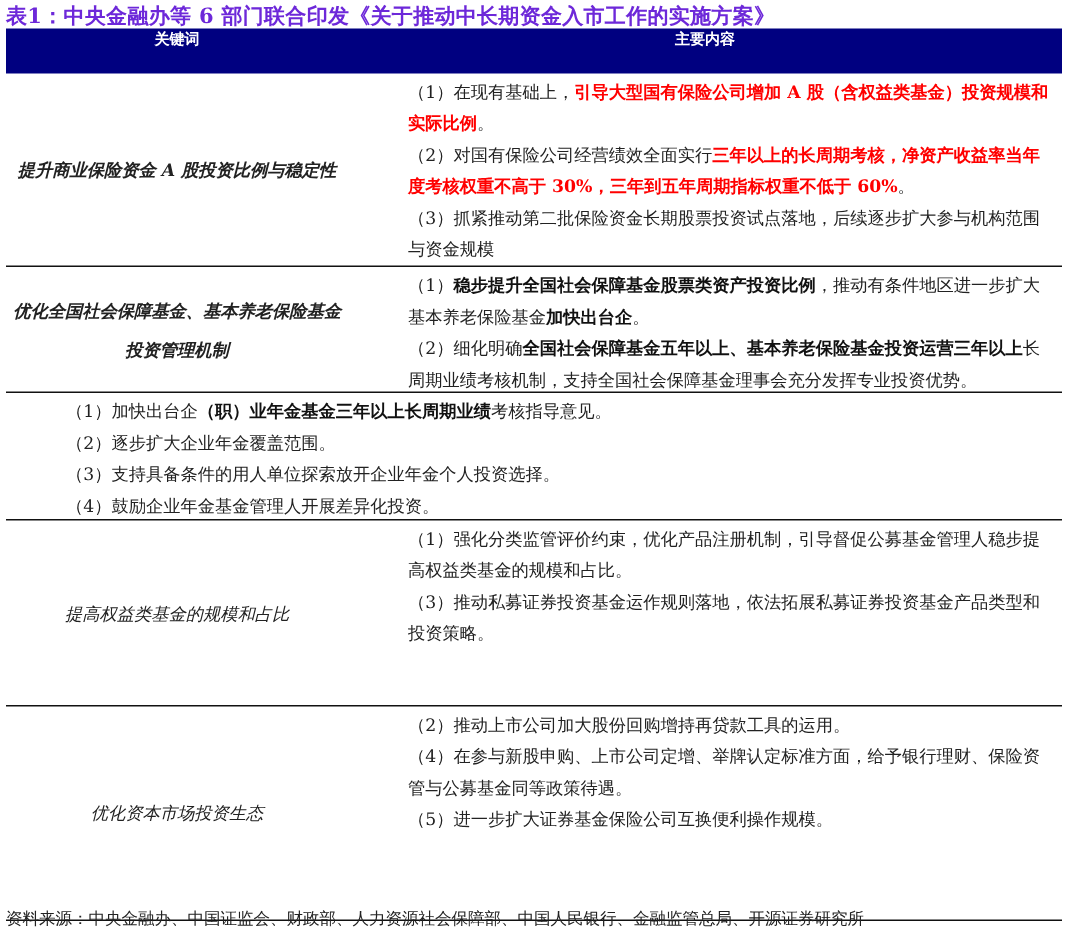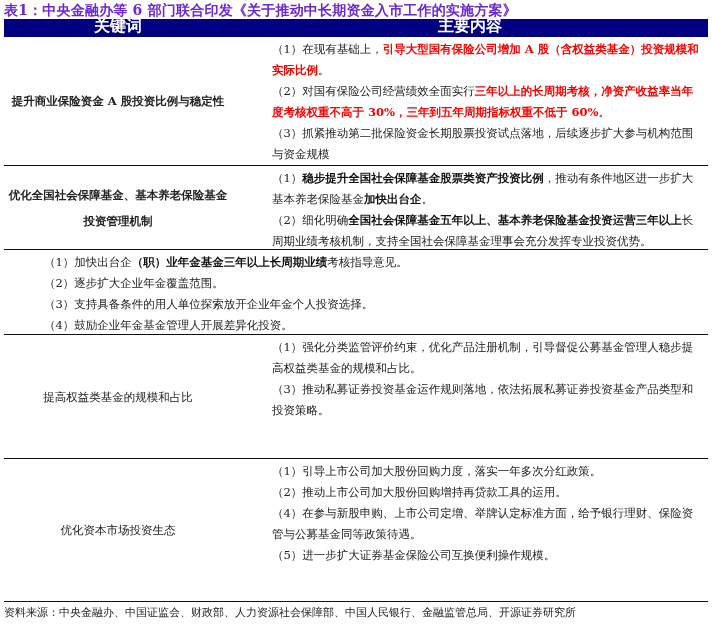--- a/index.html
+++ b/index.html
@@ -11,32 +11,33 @@
   }
   .title {
     position: absolute; left: 4px; top: 2px;
     font-size: 14px; font-weight: bold; color: #6d28d9;
     white-space: nowrap; letter-spacing: 0.2px; text-align: right;
   }
   .table {
     position: absolute; left: 4px; top: 19px; width: 704px;
   }
   .thead {
-    display: flex; height: 18px; background: #000080; color: #ffffff;
-    font-size: 16px; font-weight: bold; align-items: flex-end;
+    display: flex; height: 30px; background: #000080; color: #ffffff;
+    font-size: 10px; font-weight: bold; align-items: flex-start;
   }
   .thead .c1 { width: 228px; text-align: center; }
   .thead .c2 { flex: 1; text-align: center; }
   .row {
     display: flex; border-bottom: 1.5px solid #111111;
   }
   .row .key {
     width: 228px; display: flex; align-items: center; justify-content: center;
     text-align: center; font-size: 11.5px; line-height: 26px; padding: 0 4px;
     box-sizing: border-box;
+    font-style: italic;
   }
   .row .key.bold { font-weight: bold; }
   .row .content {
     flex: 1; padding: 2px 6px 2px 4px; box-sizing: border-box;
     font-size: 11.5px; line-height: 21px; margin-left: 36px;
   }
   .item { margin: 0; }
   .red { color: #ff0000; font-weight: bold; }
   .b { font-weight: bold; color: #111; }
   .source {
@@ -81,21 +82,20 @@
       <div class="row" style="height: 123px;">
         <div class="key">提高权益类基金的规模和占比</div>
         <div class="content">
           <p class="item"><span>（1）强化分类监管评价约束，优化产品注册机制，引导督促公募基金管理人稳步提高权益类基金的规模和占比。</span></p>
           <p class="item"><span>（3）推动私募证券投资基金运作规则落地，依法拓展私募证券投资基金产品类型和投资策略。</span></p>
         </div>
       </div>
       <div class="row" style="height: 142px;">
         <div class="key">优化资本市场投资生态</div>
         <div class="content">
-          <p class="item"><span>（1）引导上市公司加大股份回购力度，落实一年多次分红政策。</span></p>
           <p class="item"><span>（2）推动上市公司加大股份回购增持再贷款工具的运用。</span></p>
           <p class="item"><span>（4）在参与新股申购、上市公司定增、举牌认定标准方面，给予银行理财、保险资管与公募基金同等政策待遇。</span></p>
           <p class="item"><span>（5）进一步扩大证券基金保险公司互换便利操作规模。</span></p>
         </div>
       </div>
     </div>
 </div>
 
 <div class="source">资料来源：中央金融办、中国证监会、财政部、人力资源社会保障部、中国人民银行、金融监管总局、开源证券研究所</div>
 

